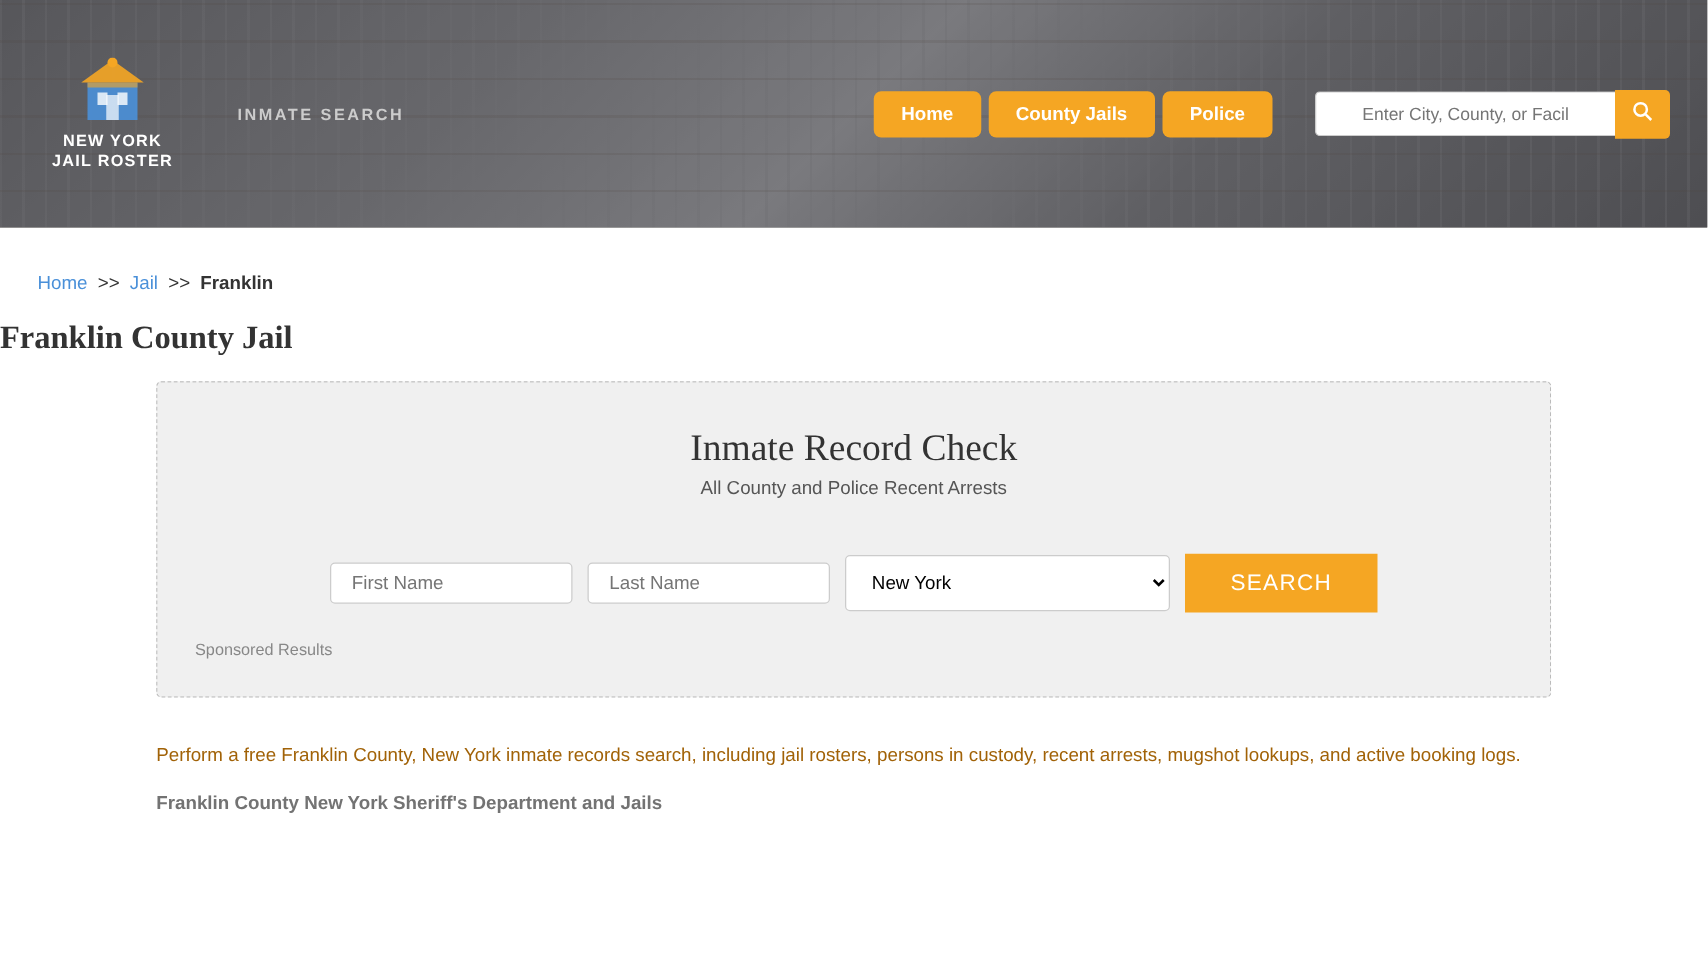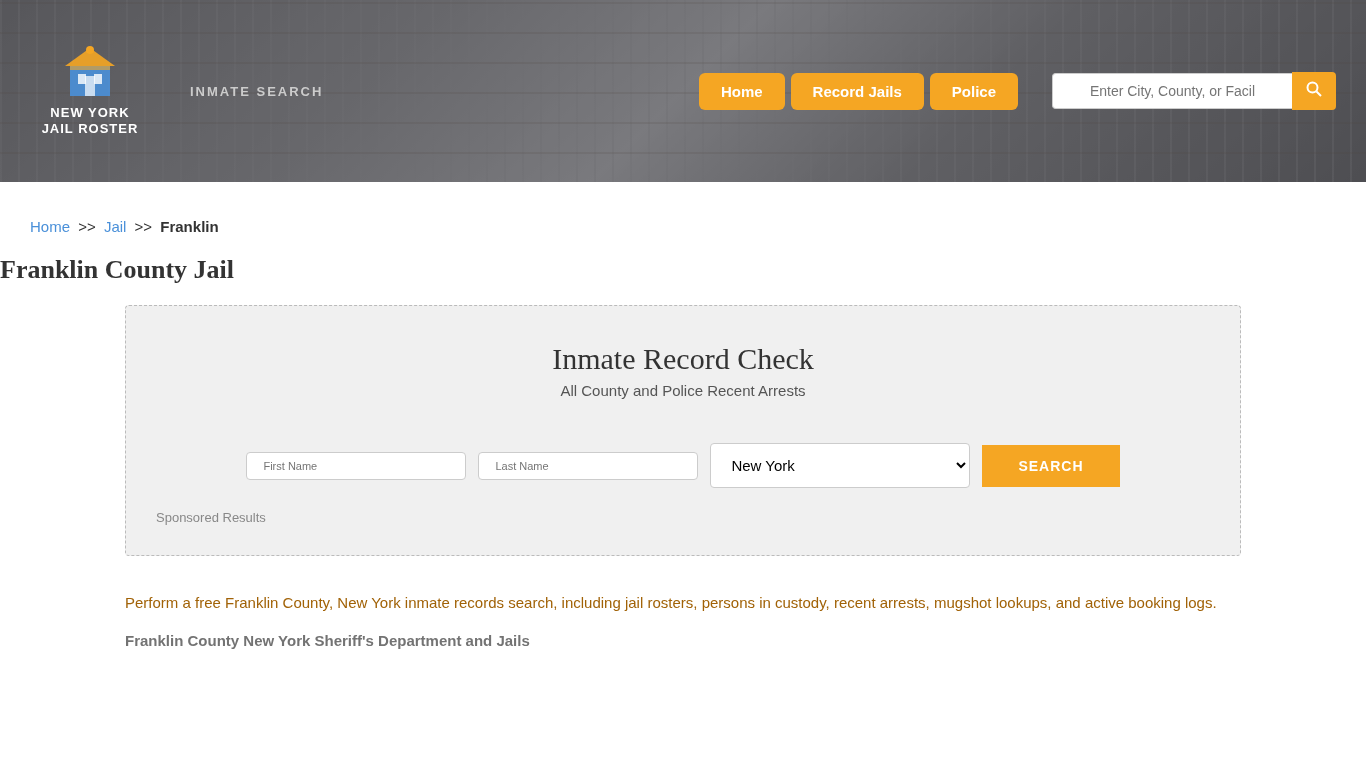--- a/index.html
+++ b/index.html
@@ -166,41 +166,41 @@
     .search-form {
       display: flex;
       gap: 12px;
       align-items: center;
       justify-content: center;
     }
     .search-form input {
       padding: 7px 16px;
       border: 1px solid #ccc;
       border-radius: 4px;
-      font-size: 11px;
-      width: 220px;
+      font-size: 15px;
+      width: 194px;
       background: #fff;
       outline: none;
     }
     .search-form select {
       padding: 12px 16px;
       border: 1px solid #ccc;
       border-radius: 4px;
       font-size: 15px;
       width: 260px;
       background: #fff;
       outline: none;
       cursor: pointer;
     }
     .search-form button {
       padding: 13px 36px;
       background: #f5a623;
       color: #fff;
-      font-size: 14px;
-      font-weight: bold;
+      font-size: 18px;
+      font-weight: normal;
       border: none;
       border-radius: 0;
       cursor: pointer;
       letter-spacing: 1px;
     }
     .sponsored {
       text-align: left;
       margin-top: 22px;
       font-size: 13px;
       color: #888;
@@ -261,21 +261,21 @@
       <div class="logo-text">
         <span>NEW YORK</span>
         <span>JAIL ROSTER</span>
       </div>
     </div>
 
     <div class="inmate-search-label">INMATE SEARCH</div>
 
     <nav class="nav-buttons">
       <button class="nav-btn">Home</button>
-      <button class="nav-btn">Record Jails</button>
+      <button class="nav-btn">County Jails</button>
       <button class="nav-btn">Police</button>
     </nav>
 
     <div class="search-bar">
       <input type="text" placeholder="Enter City, County, or Facil" style="">
       <button>
         <svg width="16" height="16" viewBox="0 0 16 16" fill="white">
           <circle cx="6.5" cy="6.5" r="5" stroke="white" stroke-width="2" fill="none"></circle>
           <line x1="10.5" y1="10.5" x2="15" y2="15" stroke="white" stroke-width="2"></line>
         </svg>

